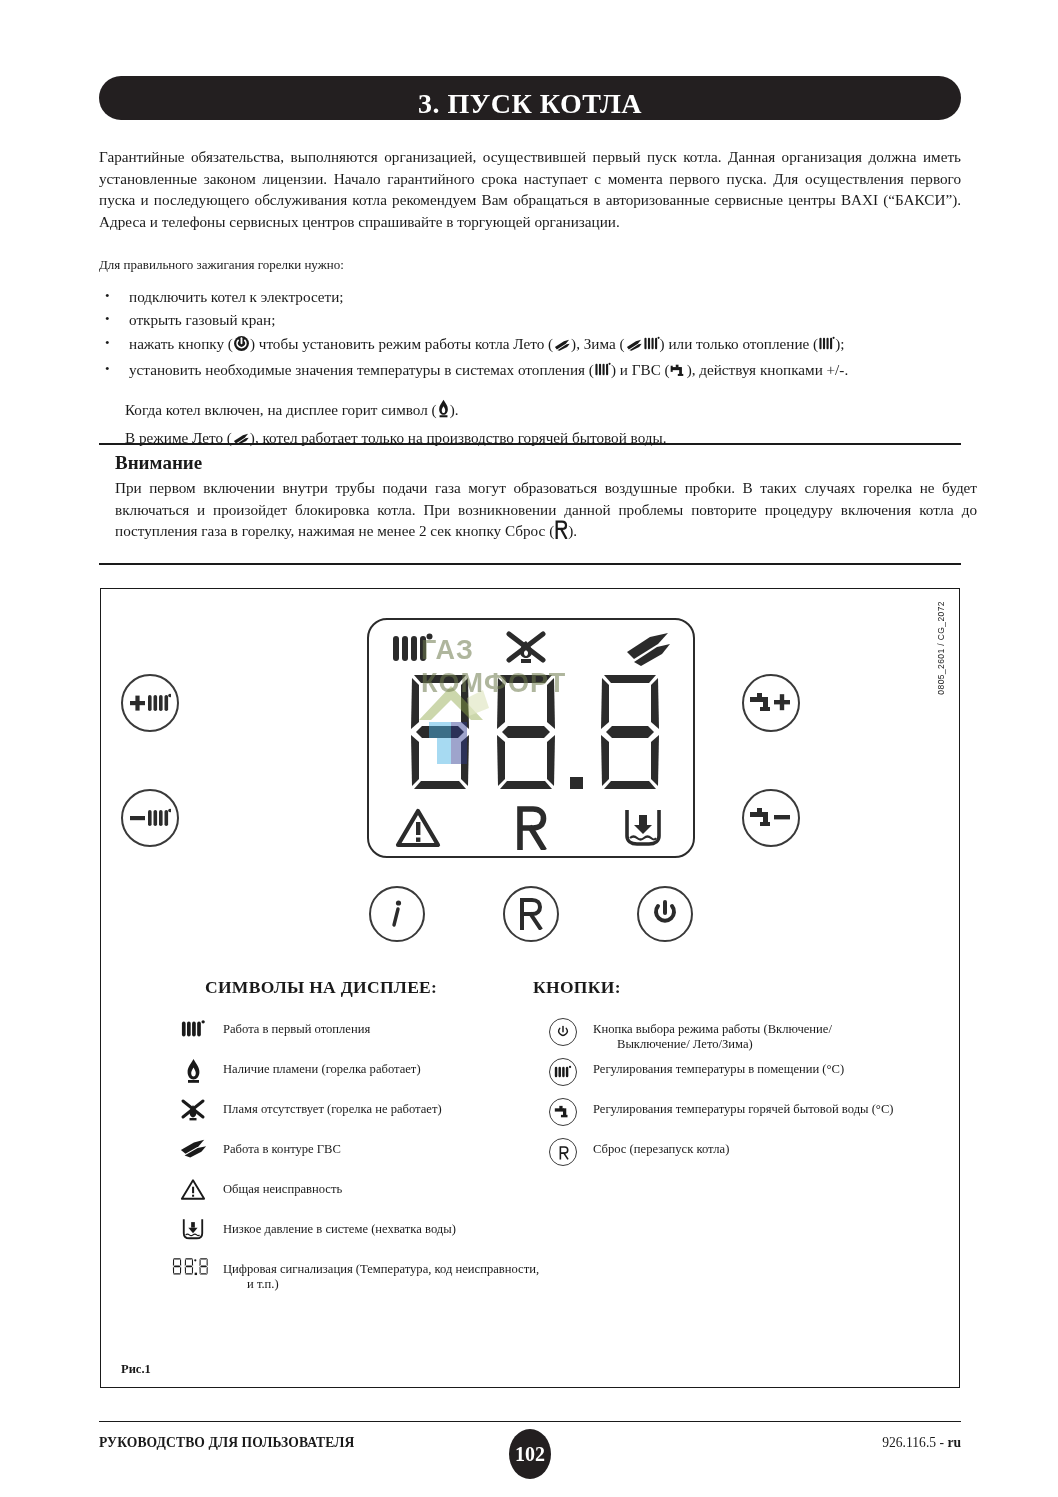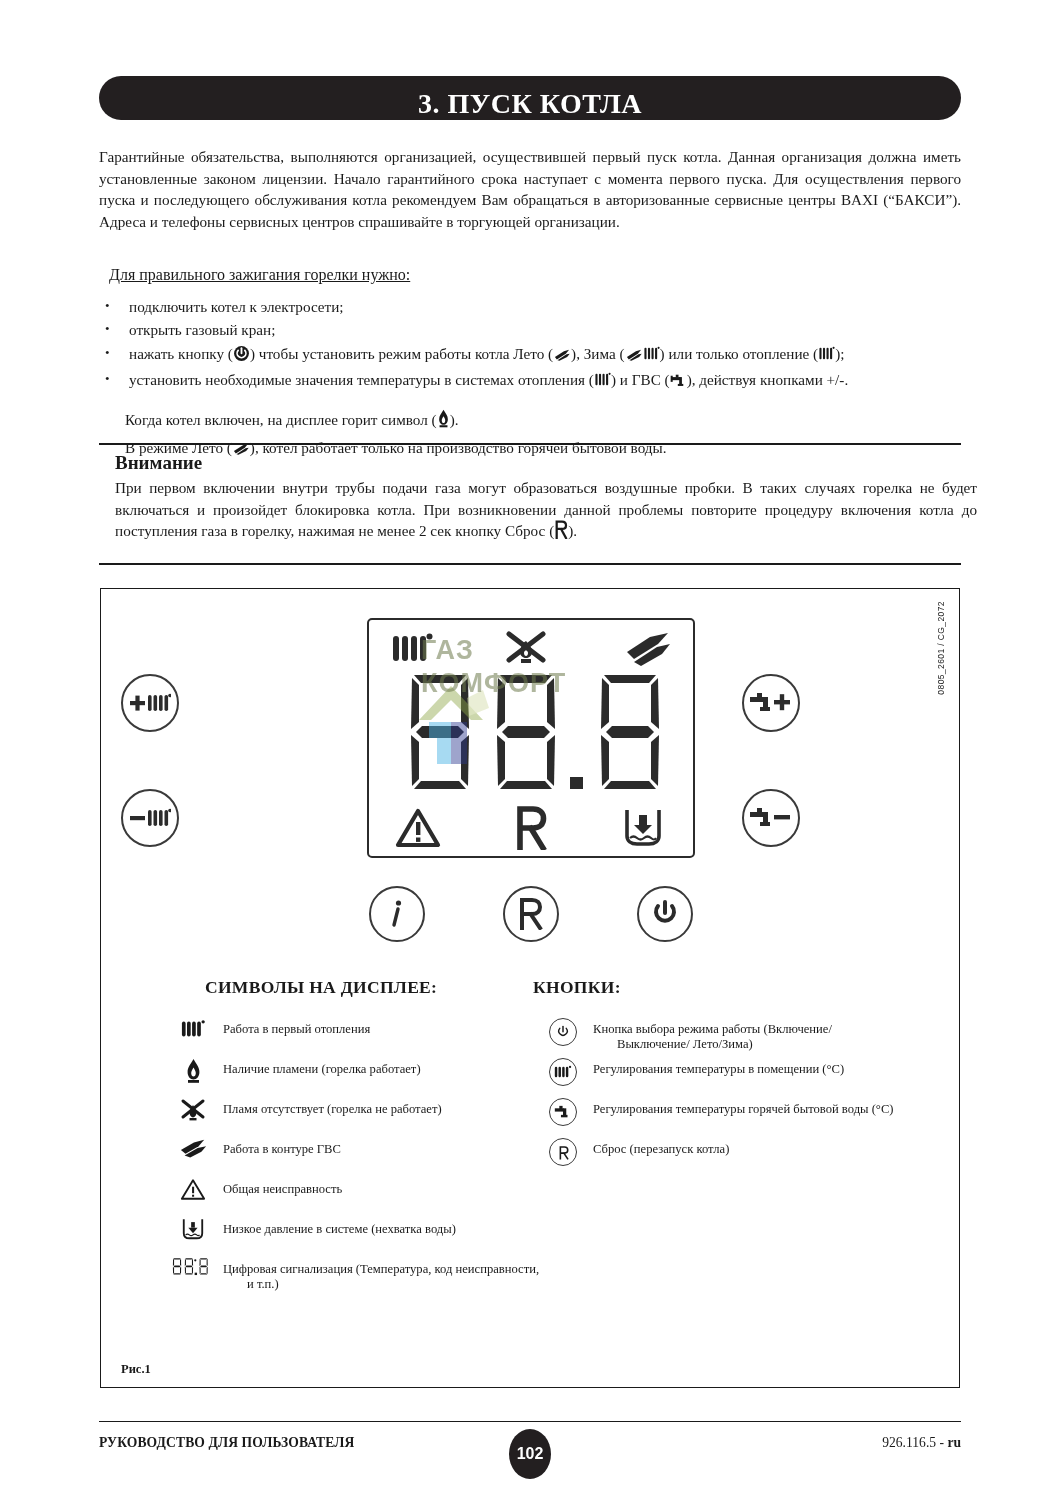--- a/index.html
+++ b/index.html
@@ -52,24 +52,23 @@
   }
   .para {
     font-size: 15.2px;
     line-height: 21.5px;
     text-align: justify;
     margin: 0 0 0 0;
   }
   .para-gap { height: 22px; }
 
   .lead {
-    font-size: 16px;
+    font-size: 13px;
     line-height: 21.5px;
-    margin: 10px;
-    text-decoration: underline;
+    margin: 0;
   }
 
   ul.bullets {
     list-style: none;
     margin: 10px 0 0 0;
     padding: 0;
   }
   ul.bullets li {
     font-size: 15.2px;
     line-height: 22.5px;
@@ -158,21 +157,21 @@
     width: 860px;
     height: 380px;
   }
   .lcd {
     position: absolute;
     left: 266px;
     top: 29px;
     width: 328px;
     height: 240px;
     border: 2px solid #2b2b2b;
-    border-radius: 5px;
+    border-radius: 20px;
     background: #ffffff;
     box-sizing: border-box;
   }
   .lcd-inner { position: absolute; left:0; top:0; right:0; bottom:0; }
 
   .btn-circle {
     position: absolute;
     border: 2.5px solid #3a3a3a;
     border-radius: 50%;
     background: #fff;
@@ -308,23 +307,23 @@
   .page-badge {
     position: absolute;
     left: 50%;
     transform: translateX(-50%);
     top: 0px;
     width: 42px; height: 50px;
     background: #231f20;
     border-radius: 50%;
     display: flex; align-items: center; justify-content: center;
     color: #fff;
-    font-size: 16px;
+    font-size: 20px;
     font-weight: bold;
-    font-family: Liberation Sans, sans-serif;
+    font-family: Liberation Serif, serif;
   }
 
   .inline-ico { display: inline-block; vertical-align: -3px; }
 </style>
 </head>
 <body>
 
 <div class="page">
 
   <div class="title-bar">

